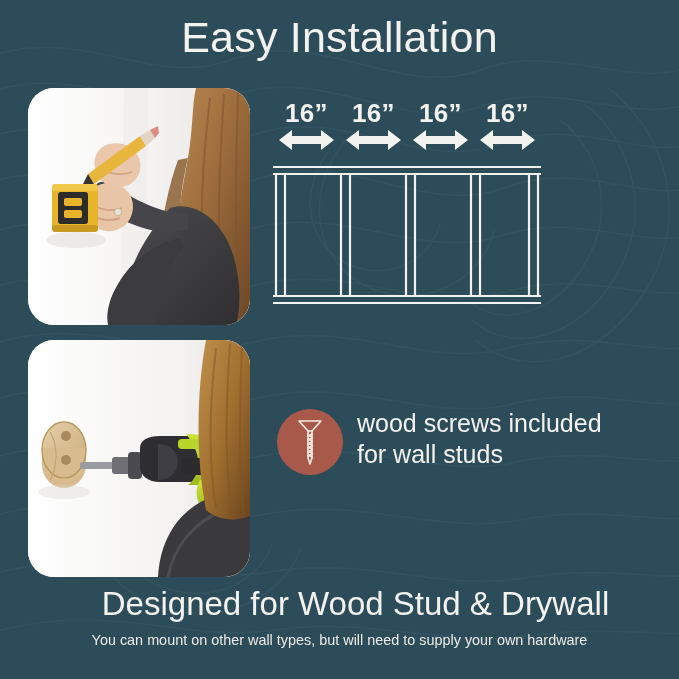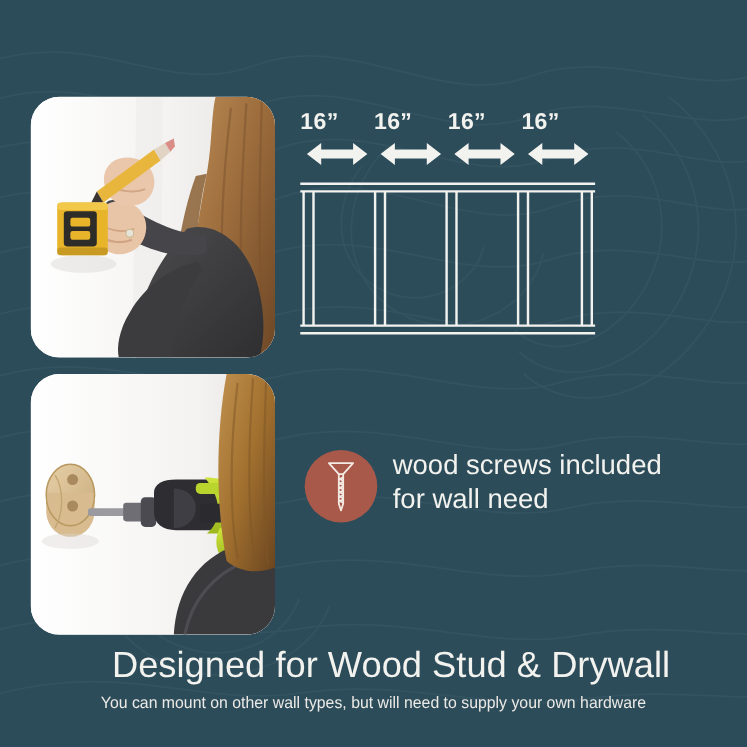--- a/index.html
+++ b/index.html
@@ -67,22 +67,22 @@
     position: absolute;
     top: 0;
     width: 67px;
     height: 60px;
   }
   .measure-label {
     position: absolute;
     top: 0;
     left: 0;
     width: 67px;
-    text-align: left;
-    font-size: 21px;
+    text-align: center;
+    font-size: 26px;
     font-weight: bold;
     color: #f2f2ef;
     line-height: 1;
     letter-spacing: 0.3px;
   }
   .measure-arrow {
     position: absolute;
     top: 29px;
     left: 6px;
     width: 55px;
@@ -184,20 +184,21 @@
       <path d="M560,120 C600,150 616,210 586,262 C556,314 500,330 468,300"></path>
       <path d="M584,104 C634,142 652,214 616,276 C580,338 512,356 472,320"></path>
       <path d="M608,88 C668,134 690,218 646,290 C602,362 524,382 476,340"></path>
       <path d="M120,470 C96,512 112,566 160,586 C208,606 258,584 272,544"></path>
       <path d="M104,456 C70,508 90,578 152,604 C214,630 282,600 300,550"></path>
       <path d="M330,150 C300,186 304,240 344,262 C384,284 430,262 440,224"></path>
       <path d="M352,134 C306,178 308,254 362,284 C416,314 482,284 494,230"></path>
     </g>
   </svg>
 
+  <div class="title">Easy Installation</div>
 
   <div class="photo" id="photo-studfinder">
     <svg viewBox="0 0 222 237" preserveAspectRatio="xMidYMid slice" aria-hidden="true">
       <defs>
         <linearGradient id="wallGrad1" x1="0" y1="0" x2="1" y2="0">
           <stop offset="0%" stop-color="#ffffff"></stop>
           <stop offset="55%" stop-color="#f4f3f1"></stop>
           <stop offset="100%" stop-color="#e6e4e1"></stop>
         </linearGradient>
         <linearGradient id="hairGrad1" x1="0" y1="0" x2="1" y2="1">
@@ -377,20 +378,20 @@
         <g fill="none" stroke="#f4ece4" stroke-width="1.6" stroke-linejoin="round" stroke-linecap="round">
           <path d="M3,3 L25,3 L16,13 L12,13 Z"></path>
           <path d="M12,13 L12,40 L14,46 L16,40 L16,13"></path>
           <path d="M12,17 L16,19 M12,21 L16,23 M12,25 L16,27 M12,29 L16,31 M12,33 L16,35 M12,37 L16,39"></path>
           <path d="M16,16 L12,18 M16,20 L12,22 M16,24 L12,26 M16,28 L12,30 M16,32 L12,34 M16,36 L12,38"></path>
         </g>
       </svg>
     </div>
     <div class="screw-text">
       <div>wood screws included</div>
-      <div>for wall need</div>
+      <div>for wall studs</div>
     </div>
   </div>
 
   <div class="footer-title">Designed for Wood Stud &amp; Drywall</div>
   <div class="footer-sub">You can mount on other wall types, but will need to supply your own hardware</div>
 
 </div>
 
 </body></html>

